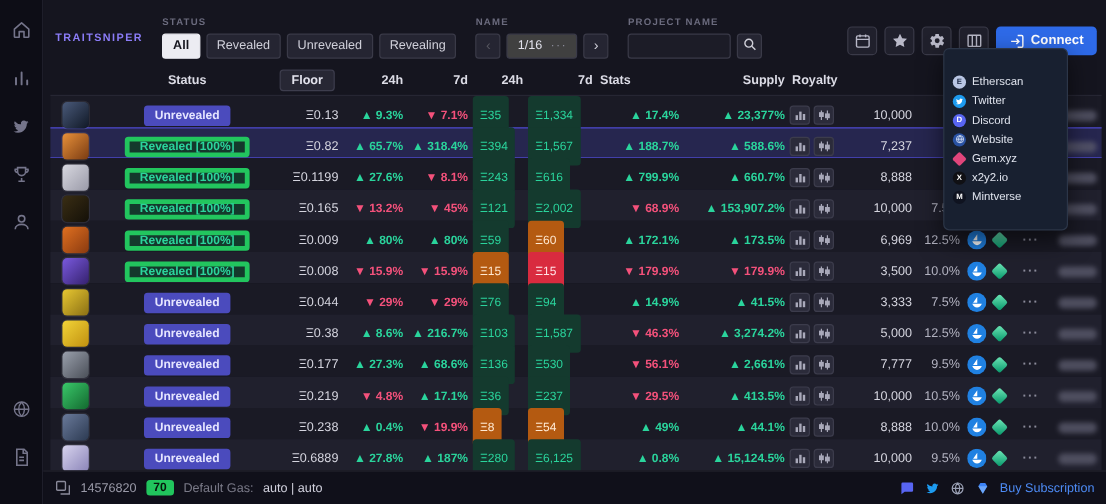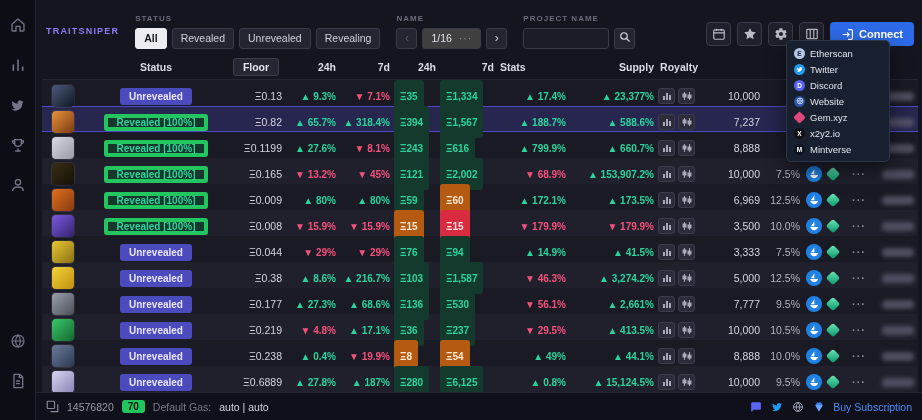--- a/index.html
+++ b/index.html
@@ -52,33 +52,33 @@
   .cell.num { justify-content:flex-end; padding-right:4px; color:#d4d4de; }
   .cell.num.dim { color:#b2b2c0; }
   .thumb { width:22px; height:22px; border-radius:4px; margin-left:10px; box-shadow:0 0 0 1px rgba(255,255,255,.08); }
   .status-cell { justify-content:center; }
   .sbadge { display:inline-flex; height:17px; padding:0 9px; border-radius:3px; font-size:10px; font-weight:600; align-items:center; white-space:nowrap; }
   .sbadge.unrevealed { background:#4b4bbd; color:#e6e6ff; }
   .sbadge.revealed { background:#14392c; color:#2bd49c; border:4px solid #22c55e; }
   .pct { font-weight:bold; font-size:10px; white-space:nowrap;margin-left:20px; }
   .pct.up { color:#2ad49c; }
   .pct.down { color:#f4517b; }
-  .volb { display:inline-flex; height:32px; padding:0 6px; border-radius:3px; font-size:10px; font-weight:bold; align-items:center; }
+  .volb { display:inline-flex; height:32px; padding:0 6px; border-radius:3px; font-size:10px; font-weight:normal; align-items:center; }
   .volb.green { background:#143a2e; color:#2ad49c; }
   .volb.orange { background:#b45a11; color:#ffe9d2; }
   .volb.red { background:#d92b3f; color:#ffe2e6; }
   .mini-btn { width:17px; height:16px; background:#2b2b3a; border:1px solid #3c3c4c; border-radius:3px; color:#a9a9ba; display:flex; align-items:center; justify-content:center; margin-right:3px; padding:0; }
   .links-cell { gap:6px; padding-left:2px; }
   .os-wrap { width:16px; height:16px; display:inline-flex; }
   .gemrow { width:10px; height:10px; border-radius:2px; transform:rotate(45deg); background:linear-gradient(135deg,#6ee7b7,#059669); display:inline-block; }
   .more-btn { background:none; border:none; color:#8a8a9a; font-size:11px; font-weight:bold; letter-spacing:1px; padding:0; }
   .blur-blob { width:32px; height:9px; border-radius:4px; background:#5a5a6c; filter:blur(2px); opacity:.8; display:inline-block; margin-left:6px; }
 
   
-  .dropdown { position:absolute; left:786px; top:40px; width:104px; background:#182030; border:1px solid #2c3648; border-radius:5px; box-shadow:0 8px 20px rgba(0,0,0,.55); padding:4px 0; z-index:30; }
+  .dropdown { position:absolute; left:786px; top:40px; width:104px; background:#182030; border:1px solid #2c3648; border-radius:5px; box-shadow:0 8px 20px rgba(0,0,0,.55); padding:19px 0; z-index:30; }
   .ditem { height:16px; display:flex; align-items:center; gap:5px; padding:0 7px; font-size:9.5px; color:#e0e4ee; cursor:pointer; }
   .dicon { width:11px; height:11px; border-radius:50%; display:inline-flex; align-items:center; justify-content:center; font-size:6.5px; font-weight:bold; color:#fff; flex:0 0 11px; }
   .dicon.diamond { border-radius:2px; transform:rotate(45deg) scale(.8); }
 
   
   .statusbar { height:28px; background:#10101a; border-top:1px solid #23232e; display:flex; align-items:center; padding:0 10px; gap:8px; font-size:10.5px; }
   .sb-icon { color:#8a8a9a; display:flex; align-items:center; }
   .block-num { color:#9a9aa8; }
   .gas-badge { background:#21c55d; color:#07150c; font-weight:bold; font-size:10px; border-radius:3px; padding:1px 6px; }
   .gas-label { color:#7a7a88; }

